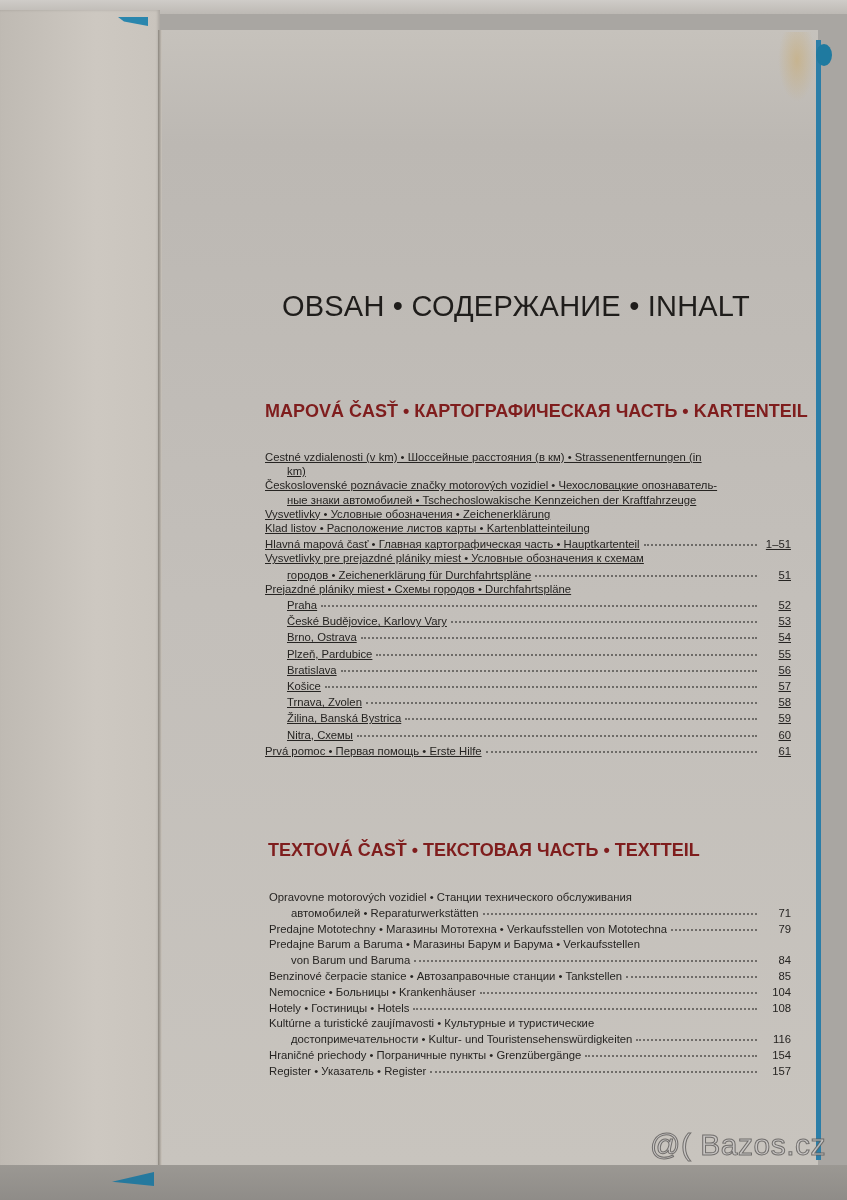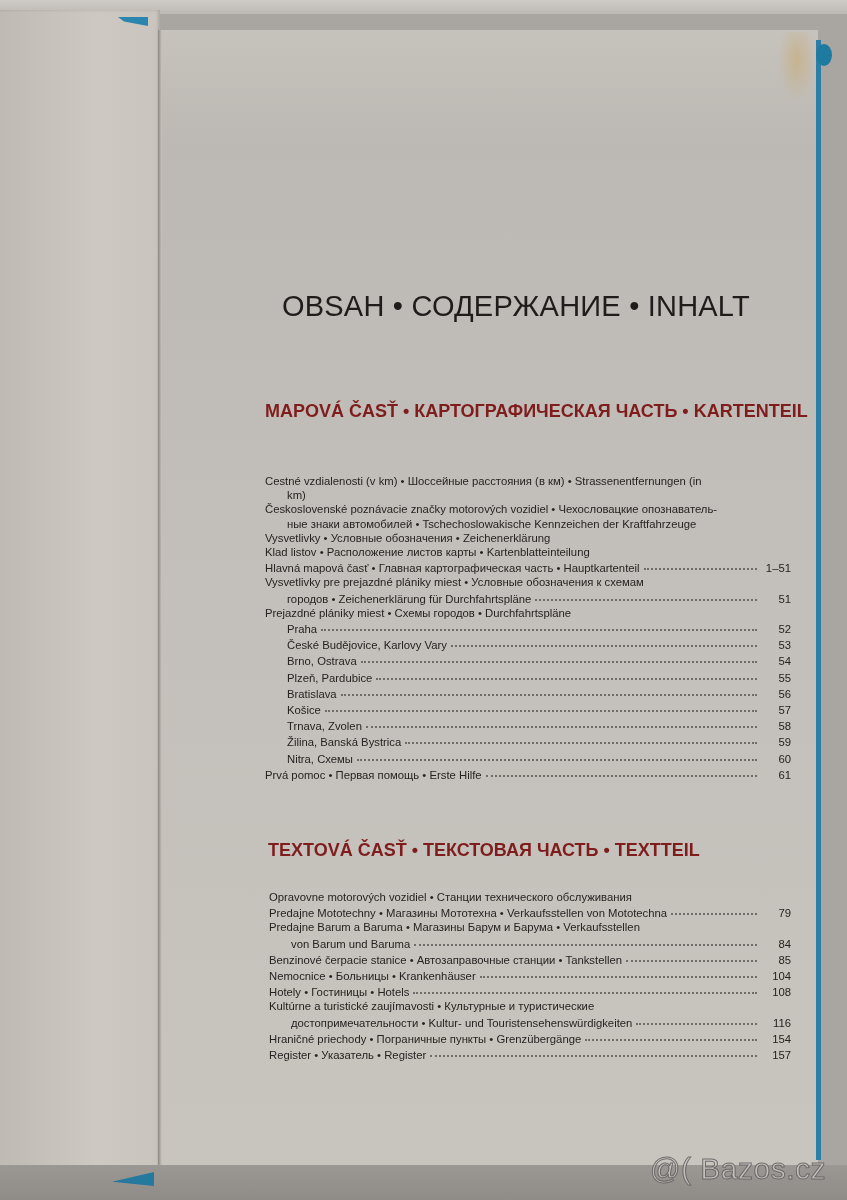--- a/index.html
+++ b/index.html
@@ -58,37 +58,37 @@
     font-size: 29px; letter-spacing: 0.2px; color: #1f1d1b;
   }
   .section-title {
     position: absolute; left: 0; white-space: nowrap;
     font-size: 18px; font-weight: bold; color: #7f1d1d;
   }
   .sec1-title { top: 401px; }
   .sec2-title { top: 840px; left: 3px; }
 
   .toc { position: absolute; left: 0; width: 526px; font-size: 11.3px; line-height: 14.2px; }
-  .toc1 { top: 474px; }
+  .toc1 { top: 450px; text-decoration: underline; }
   .toc2 { top: 890px; left: 4px; width: 522px; }
 
   .entry { position: relative; }
   .line { display: flex; align-items: baseline; white-space: nowrap; }
   .indent { padding-left: 22px; }
   .sub { padding-left: 22px; }
   .txt { flex: 0 0 auto; }
   .leader {
     flex: 1 1 auto; overflow: hidden; margin: 0 4px; height: 11px;
     border-bottom: 2px dotted rgba(40,38,36,0.55); position: relative; top: -2px;
     max-width: 9999px;
   }
   .pg { flex: 0 0 auto; min-width: 30px; text-align: right; }
 
   .watermark {
-    position: absolute; left: 650px; top: 1152px; font-size: 30px;
+    position: absolute; left: 650px; top: 1128px; font-size: 30px;
     color: rgba(200,198,196,0.85);
     -webkit-text-stroke: 1px rgba(90,88,86,0.8);
     letter-spacing: 0.5px; white-space: nowrap;
   }
 </style>
 </head>
 <body>
 
 <div class="backdrop-top"></div>
 <div class="page-left"></div>
@@ -229,20 +229,25 @@
     </div>
   </div>
 
   <div class="section-title sec2-title">TEXTOVÁ ČASŤ • ТЕКСТОВАЯ ЧАСТЬ • TEXTTEIL</div>
 
   <div class="toc toc2">
     <div class="entry">
       <div class="line">
           <span class="txt">Opravovne motorových vozidiel • Станции технического обслуживания</span>
         </div>
+      <div class="line indent">
+          <span class="txt">автомобилей • Reparaturwerkstätten</span>
+          <span class="leader"></span>
+          <span class="pg">71</span>
+        </div>
     </div>
     <div class="entry">
       <div class="line">
           <span class="txt">Predajne Mototechny • Магазины Мототехна • Verkaufsstellen von Mototechna</span>
           <span class="leader"></span>
           <span class="pg">79</span>
         </div>
     </div>
     <div class="entry">
       <div class="line">

